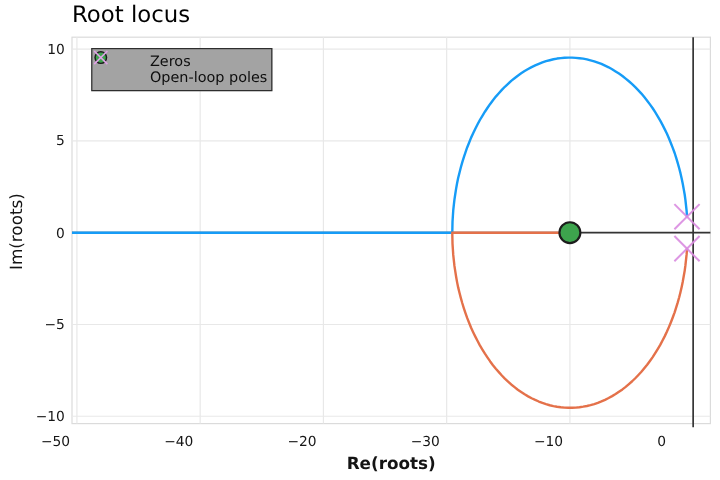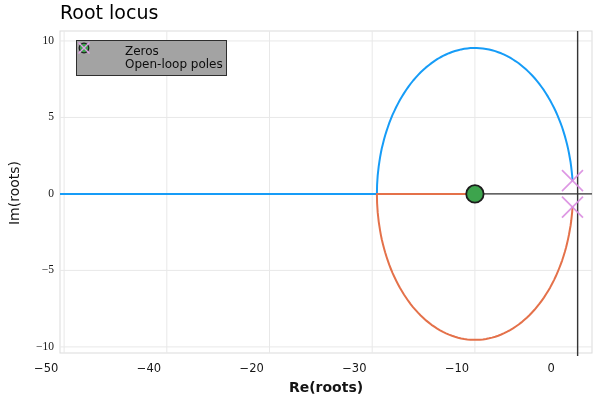--- a/index.html
+++ b/index.html
@@ -5,21 +5,21 @@
   html,body{margin:0;padding:0;background:#fff;}
   .fig{position:relative;width:600px;height:400px;background:#ffffff;overflow:hidden;
        font-family:"DejaVu Sans","Liberation Sans",sans-serif;color:#141414;}
   .fig svg{position:absolute;left:0;top:0;}
   .title{position:absolute;left:60px;top:1px;width:532px;text-align:left;
          font-size:19px;color:#000;}
   .xlabel{position:absolute;left:60px;top:379px;width:532px;text-align:center;font-size:14px;font-weight:bold;}
   .ylabel{position:absolute;left:14px;top:193px;transform:translate(-50%,-50%) rotate(-90deg);
           white-space:nowrap;font-size:14px;}
   .xtick{position:absolute;width:60px;text-align:left;font-size:11.5px;color:#161616;}
-  .ytick{position:absolute;width:54px;text-align:right;font-size:11.5px;color:#161616;font-family:Liberation Serif, serif;}
+  .ytick{position:absolute;width:54px;text-align:right;font-size:11.5px;color:#161616;}
   .legend{position:absolute;left:76px;top:40px;width:151px;height:36px;box-sizing:border-box;
           background:#a3a3a3;border:1.4px solid #2e2e2e;padding-top:4px;z-index:5;}
   .legend-row{display:flex;align-items:center;height:13px;}
   .legend-marker{width:48px;display:flex;justify-content:center;align-items:center;flex:0 0 48px;}
   .legend-label{font-size:12px;line-height:13px;color:#0d0d0d;white-space:nowrap;}
 </style>
 </head>
 <body>
 
 <div class="fig">

